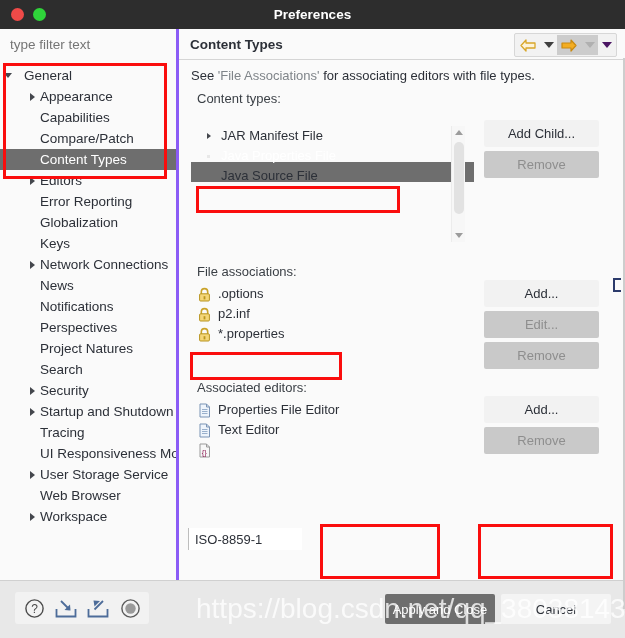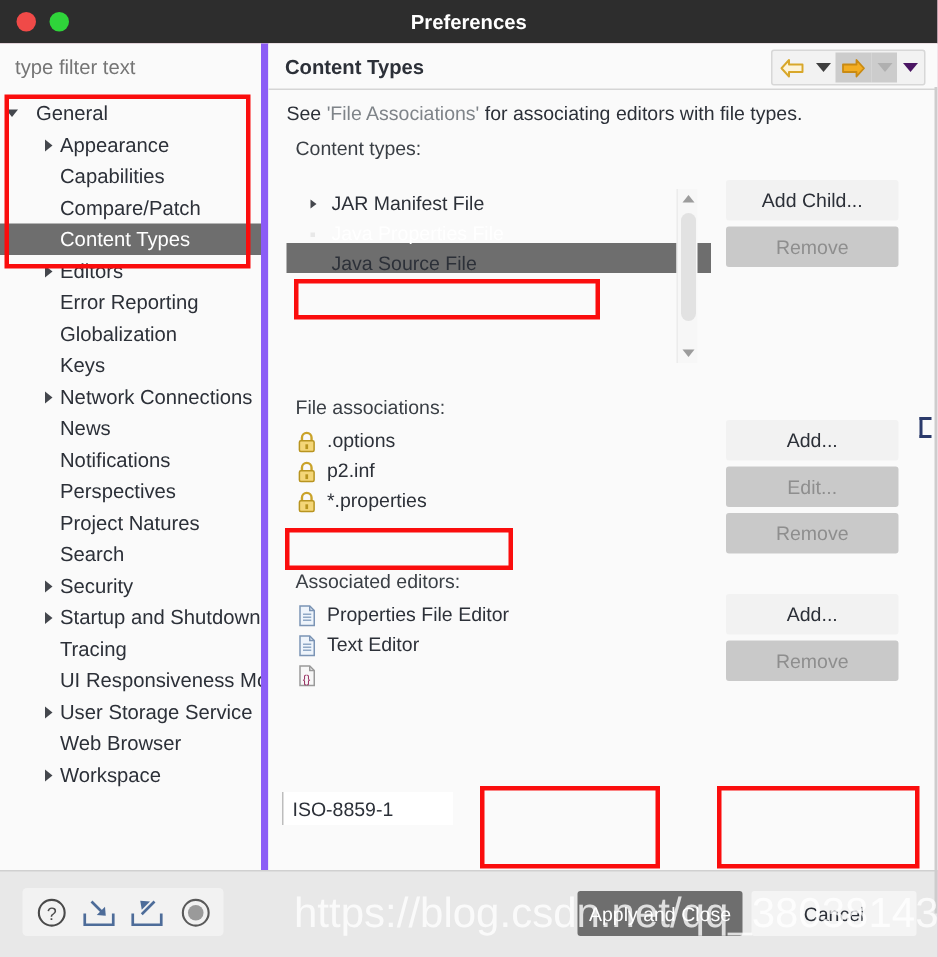--- a/index.html
+++ b/index.html
@@ -42,21 +42,21 @@
     position: absolute; top: 29px; left: 0;
     width: 625px; height: 551px;
     background: #fafafa;
   }
 
   
   .left-pane {
     position: absolute; top: 0; left: 0;
     width: 179px; height: 551px;
     background: #fafafa;
-    border-right: 5px solid #8b5cf6;
+    border-right: 3px solid #8b5cf6;
     overflow: hidden;
   }
   .filter-row {
     position: relative;
     height: 31px;
     display: flex; align-items: center;
     padding: 0 8px 0 10px;
     background: #fafafa;
   }
   .filter-input {

